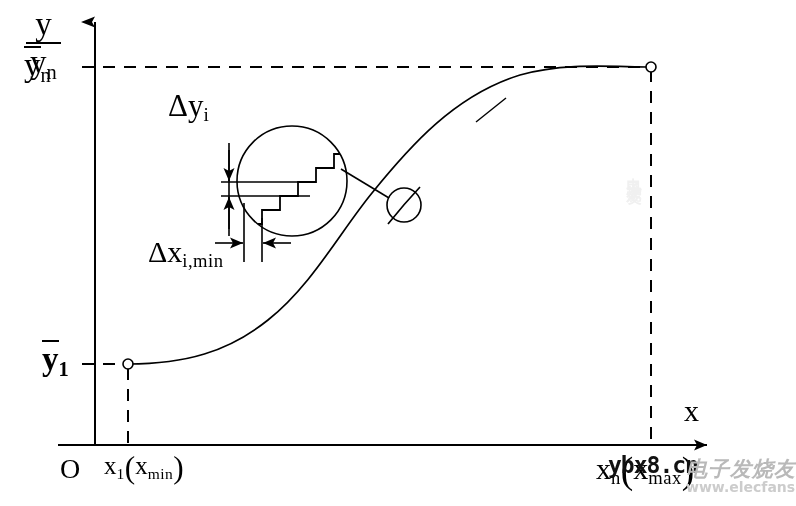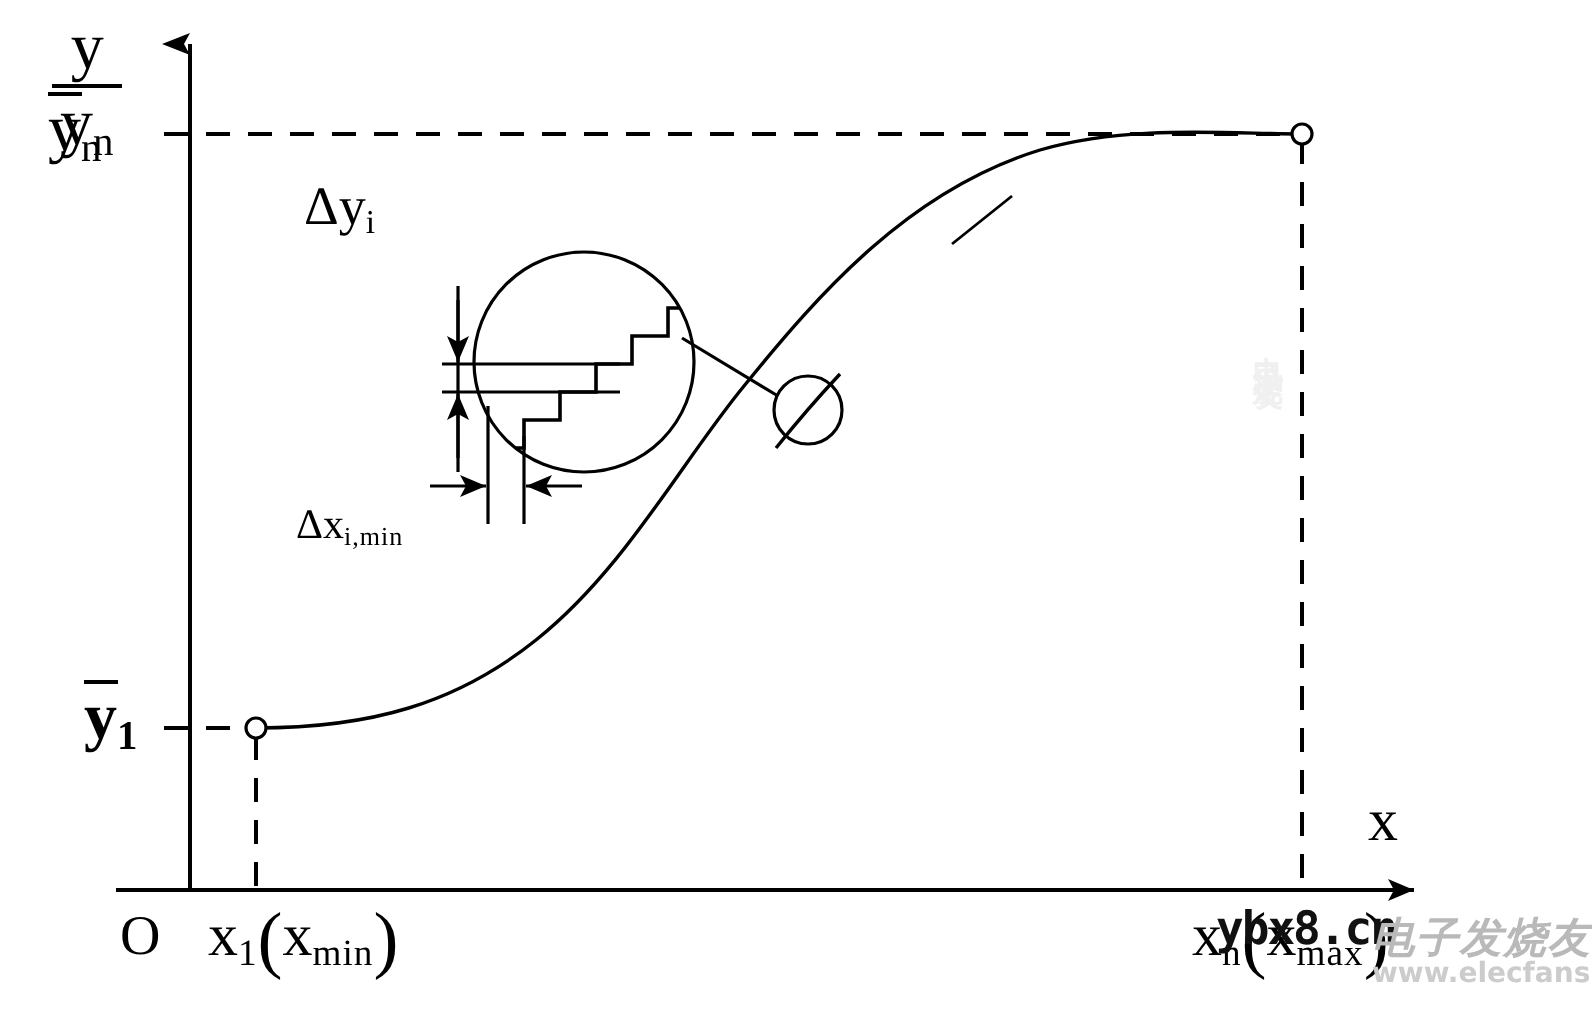--- a/index.html
+++ b/index.html
@@ -71,28 +71,28 @@
     top: 46px;
     font-size: 33px;
   }
   #label-y1 {
     left: 42px;
     top: 340px;
     font-size: 33px;
     font-weight: bold;
   }
   #label-delta-y {
-    left: 152px;
+    left: 168px;
     top: 90px;
-    font-size: 27px;
+    font-size: 31px;
   }
   #label-delta-x {
     left: 148px;
-    top: 252px;
-    font-size: 21px;
+    top: 237px;
+    font-size: 30px;
   }
   #label-curve-name {
     left: 339px;
     top: 87px;
     font-size: 27px;
     font-family: "DejaVu Sans", "Liberation Sans", sans-serif;
     letter-spacing: 1px;
   }
   #label-x-axis-title {
     left: 684px;
@@ -100,21 +100,21 @@
     font-size: 30px;
   }
   #label-origin {
     left: 60px;
     top: 455px;
     font-size: 28px;
   }
   #label-x1 {
     left: 104px;
     top: 452px;
-    font-size: 30px;
+    font-size: 25px;
   }
   #label-xn {
     left: 596px;
     top: 452px;
     font-size: 30px;
   }
   .paren {
     font-size: 1.25em;
     vertical-align: -0.12em;
   }

